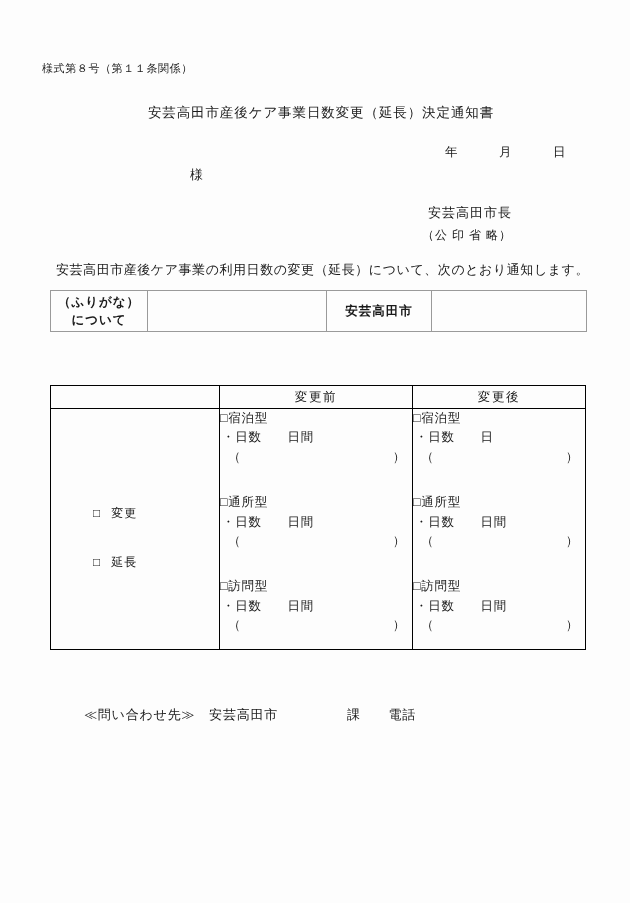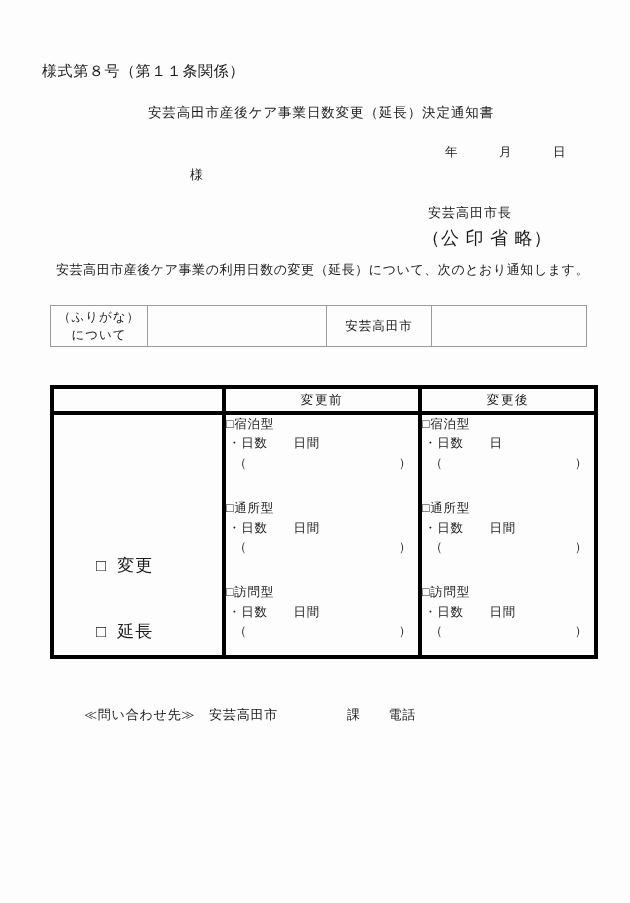--- a/index.html
+++ b/index.html
@@ -27,21 +27,21 @@
     white-space: pre;
     font-size: 12.5px;
     line-height: 1.2;
     letter-spacing: 0.6px;
   }
 
   
   #form-number {
     left: 42px;
     top: 62px;
-    font-size: 15px;
+    font-size: 11px;
   }
   #doc-title {
     left: 0;
     top: 105px;
     width: 630px;
     text-align: center;
     font-size: 13.5px;
     letter-spacing: 0.9px;
     padding-left: 12px;
     box-sizing: border-box;
@@ -59,39 +59,40 @@
   }
   #issuer-name {
     left: 428px;
     top: 205px;
     font-size: 13px;
     letter-spacing: 1px;
   }
   #issuer-seal-note {
     left: 422px;
     top: 228px;
-    font-size: 18px;
+    font-size: 12px;
     letter-spacing: 1px;
   }
   #body-sentence {
     left: 56px;
     top: 262px;
     font-size: 13px;
     letter-spacing: 0.55px;
   }
 
   
   #user-info-table {
     position: absolute;
     left: 50px;
-    top: 305px;
+    top: 290px;
     width: 532px;
     border-collapse: collapse;
     table-layout: fixed;
     font-size: 12.5px;
+    font-weight: bold;
   }
   #user-info-table td {
     border: 1px solid #9a9a9a;
     height: 40px;
     padding: 0;
     vertical-align: middle;
     text-align: center;
     letter-spacing: 1px;
   }
   .col-name-label   { width: 96px; }
@@ -108,21 +109,21 @@
     position: absolute;
     left: 50px;
     top: 385px;
     width: 532px;
     border-collapse: collapse;
     table-layout: fixed;
     font-size: 12.5px;
   }
   #change-table th,
   #change-table td {
-    border: 4px solid #000000;
+    border: 1px solid #000000;
     padding: 0;
     vertical-align: top;
   }
   #change-table th {
     height: 22px;
     font-weight: normal;
     text-align: center;
     letter-spacing: 1.6px;
     vertical-align: middle;
     font-size: 12.5px;
@@ -134,24 +135,23 @@
   .option-cell {
     position: relative;
     height: 240px;
   }
   .option-list {
     position: absolute;
     left: 42px;
     top: 96px;
   }
   .option-item {
-    font-size: 17px;
+    font-size: 12px;
     letter-spacing: 1px;
     margin-bottom: 32px;
-    margin-top: 43px;
   }
   .option-item .box { margin-right: 10px; }
 
   .service-cell {
     padding: 10px 8px 8px 6px;
   }
   .service-block {
     margin-bottom: 26px;
     letter-spacing: 0.7px;
   }

